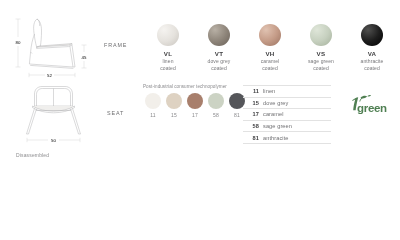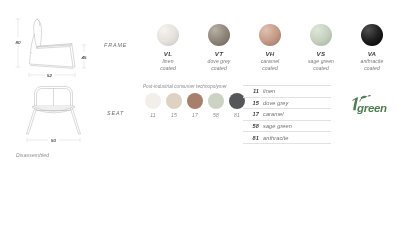--- a/index.html
+++ b/index.html
@@ -4,21 +4,21 @@
 <style>
   html,body{margin:0;padding:0;}
   body{
     width:400px;height:174px;
     background:#ffffff;
     font-family:"Liberation Sans", sans-serif;
     color:#58585a;
     overflow:hidden;
     position:relative;
   }
-  .sheet{position:relative;width:352px;height:174px;font-style:italic;}
+  .sheet{position:relative;width:352px;height:174px;}
 
   
   .drawings{position:absolute;left:0;top:0;width:108px;height:174px;}
   .dim-text{
     font-size:4.4px;color:#8c8c8e;letter-spacing:.1px;
     font-family:"Liberation Sans", sans-serif;
   }
   .side-view{position:absolute;left:6px;top:12px;width:100px;height:70px;}
   .front-view{position:absolute;left:6px;top:84px;width:100px;height:62px;}
   .caption{

